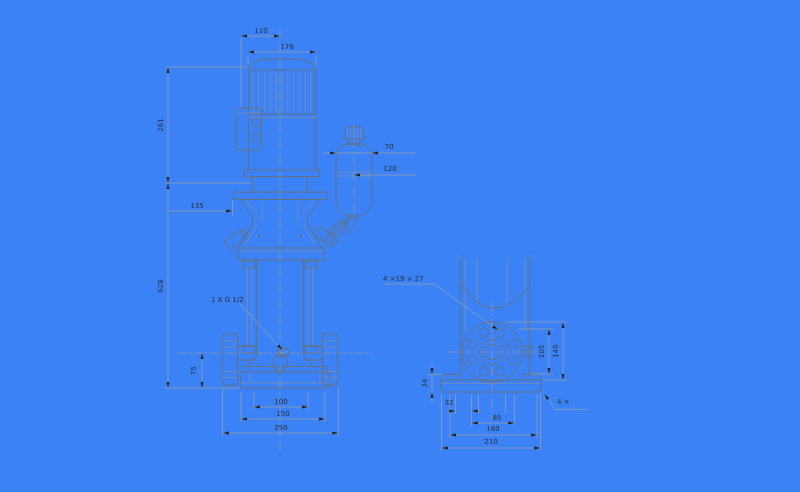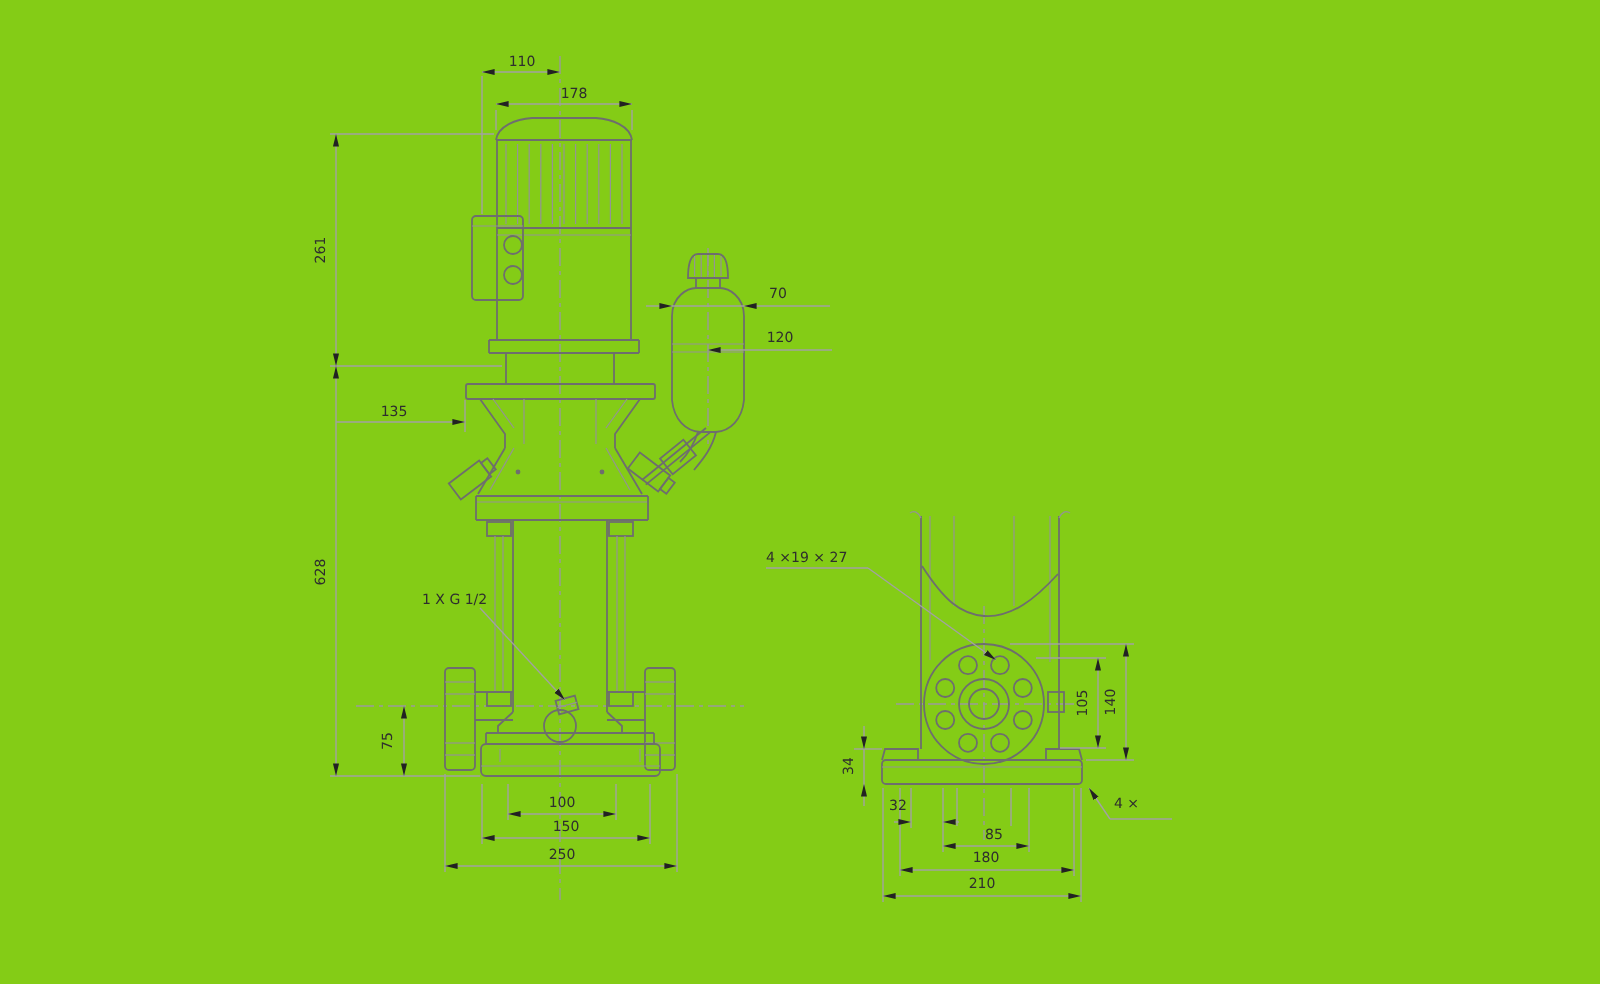--- a/index.html
+++ b/index.html
@@ -1,16 +1,16 @@
 <!DOCTYPE html>
 <html><head>
 <meta charset="utf-8">
 <style>
   html,body{margin:0;padding:0;background:#fff;}
-  .stage{position:relative;width:800px;height:492px;background:#84cc16;overflow:hidden;}
+  .stage{position:relative;width:800px;height:492px;background:#3b82f6;overflow:hidden;}
   svg{display:block;}
   text{font-family:"DejaVu Sans", sans-serif;font-size:7px;fill:#2e2e2e;}
   .obj{stroke:#6e6e6e;stroke-width:0.9;fill:none;}
   .det{stroke:#949494;stroke-width:0.6;fill:none;}
   .dim{stroke:#a2a2a2;stroke-width:0.7;fill:none;}
   .cl{stroke:#9a9a9a;stroke-width:0.7;fill:none;stroke-dasharray:9 2.5 2 2.5;}
   .dot{fill:#6e6e6e;stroke:none;}
 </style>
 </head>
 <body>

